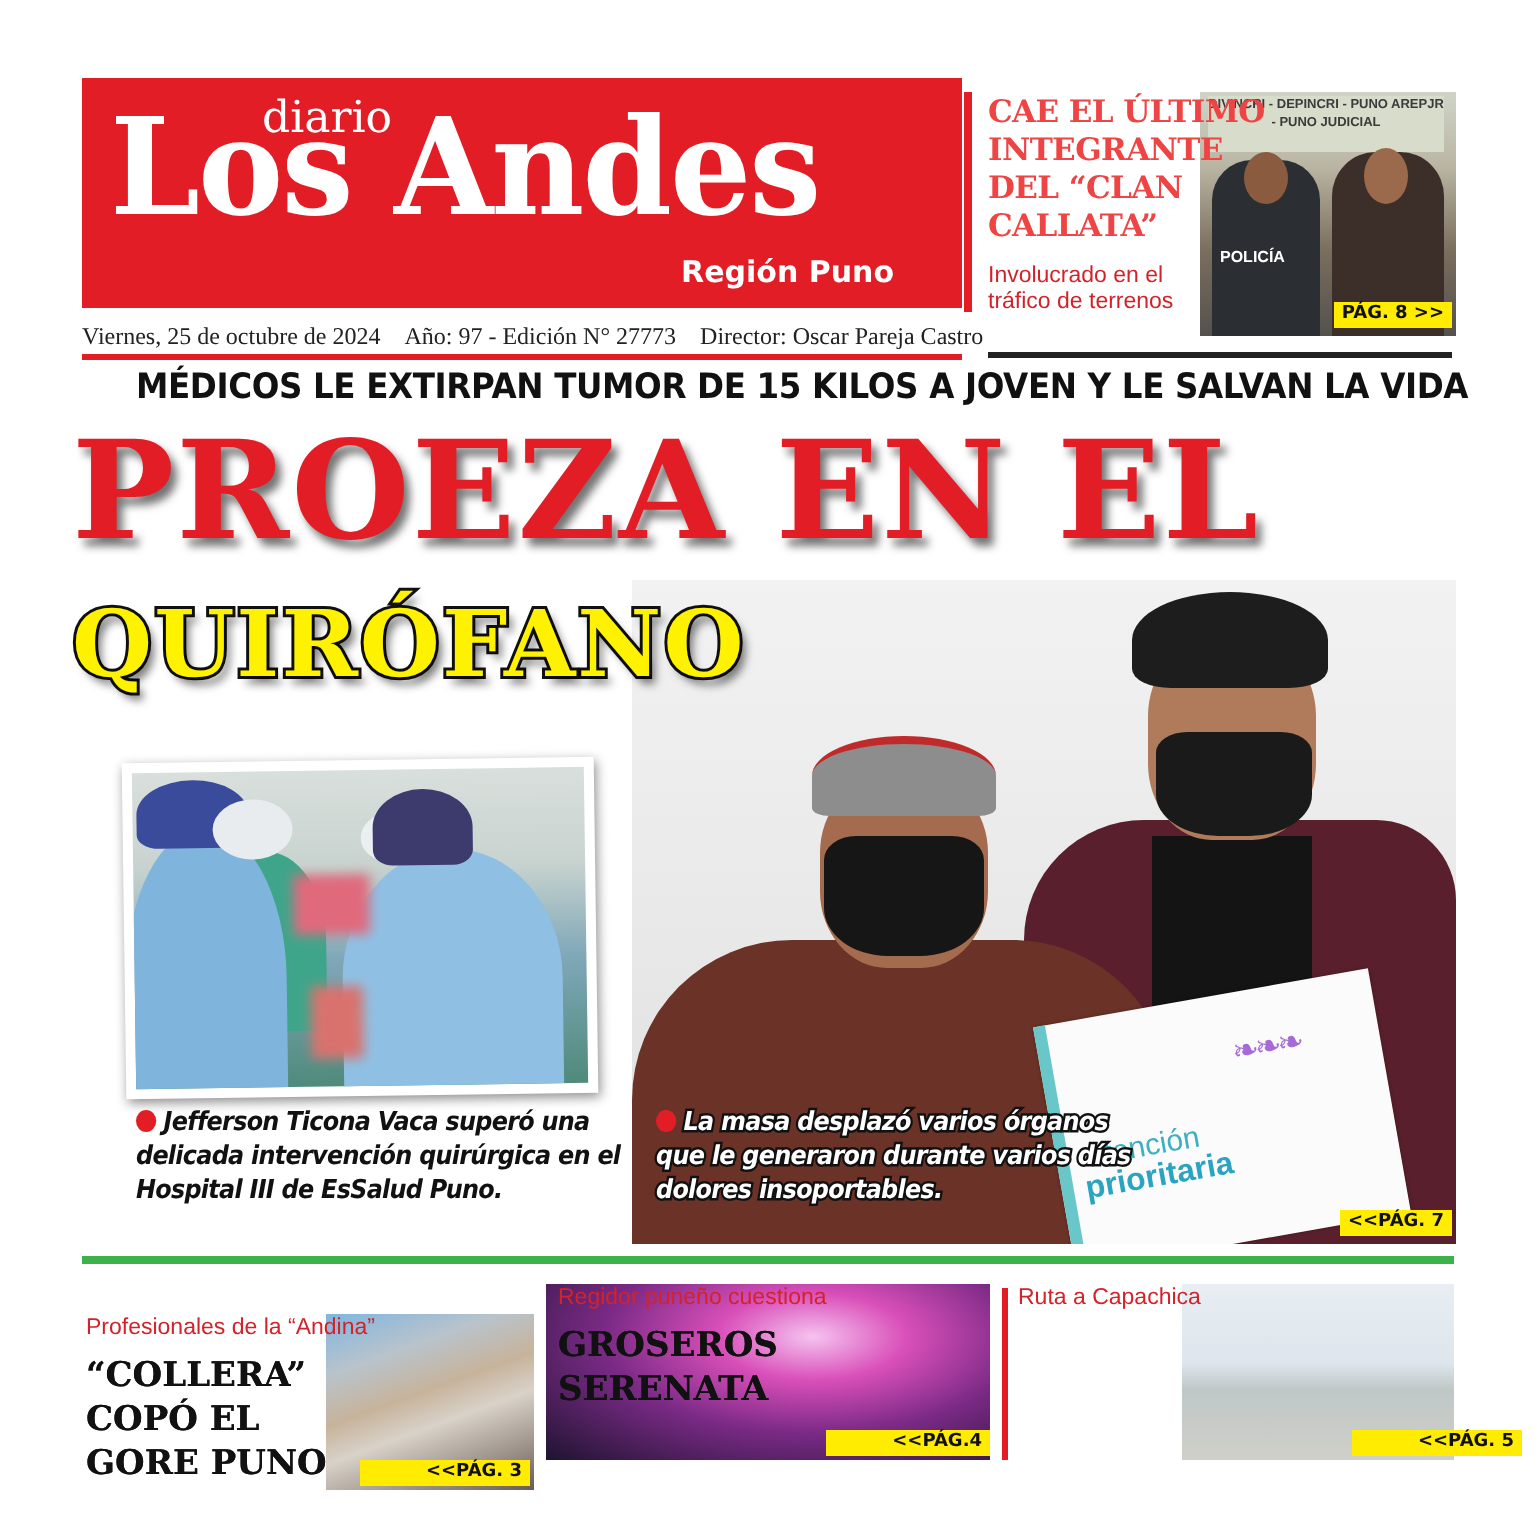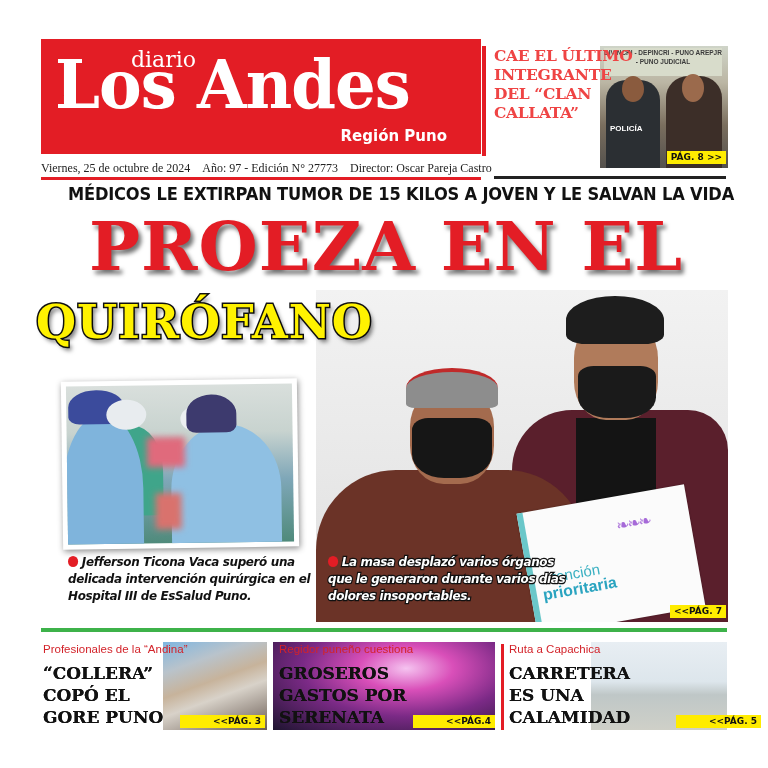--- a/index.html
+++ b/index.html
@@ -71,21 +71,21 @@
   }
   .teaser-photo .page-tag { right: 2px; bottom: 4px; }
 
   
   .kicker {
     position: absolute; left: 44px; top: 184px; width: 684px; text-align: center;
     font-family: "DejaVu Sans", sans-serif; font-weight: bold; font-size: 17.5px; color: #111;
     letter-spacing: -0.2px; white-space: nowrap; transform: scaleX(0.93); transform-origin: center;
   }
   .headline-1 {
-    position: absolute; left: 36px; top: 210px; width: 700px; text-align: center;
+    position: absolute; left: 36px; top: 210px; width: 700px; text-align: left;
     font-family: "DejaVu Serif", serif; font-weight: bold; font-size: 68px; line-height: 72px;
     color: #e31d25; letter-spacing: 1px; white-space: nowrap; z-index: 5;
     -webkit-text-stroke: 2px #ffffff; paint-order: stroke fill;
     text-shadow: 3px 4px 4px rgba(0,0,0,0.55);
     transform: scaleX(1.0);
   }
   .headline-2 {
     position: absolute; left: 36px; top: 282px; text-align: left;
     font-family: "DejaVu Serif", serif; font-weight: bold; font-size: 46px; line-height: 80px;
     color: #fff200; letter-spacing: 1px; white-space: nowrap; z-index: 5;
@@ -157,21 +157,21 @@
   .bstory .bkicker {
     position: absolute; top: 3px; font-size: 11.5px; color: #d3232a; white-space: nowrap; z-index: 2;
     font-family: "Liberation Sans", sans-serif;
   }
   .bstory .btitle {
     position: absolute; top: 22px; font-family: "DejaVu Serif", serif; font-weight: bold;
     font-size: 17px; line-height: 22px; color: #111; letter-spacing: 0px; z-index: 2; white-space: nowrap;
   }
   .bstory .page-tag { bottom: 4px; z-index: 3; padding-left: 33px; }
 
-  .b1 { left: 41px; width: 226px; }
+  .b1 { left: 41px; width: 226px; margin-top: 15px; }
   .b1 .bkicker { left: 2px; }
   .b1 .btitle { left: 2px; }
   .b1 .bphoto { left: 122px; width: 104px;
     background: linear-gradient(160deg, #7fb6e0 0%, #b9c3cb 25%, #c7b39b 45%, #d8d2c9 60%, #6a5c54 100%); }
   .b1 .page-tag { right: 2px; }
 
   .b2 { left: 271px; width: 226px; }
   .b2 .bkicker { left: 8px; }
   .b2 .btitle { left: 8px; }
   .b2 .bphoto { left: 2px; width: 222px;
@@ -213,20 +213,21 @@
     <div class="p1">
       <div class="face"></div>
       <span class="vest-label">POLICÍA</span>
     </div>
     <div class="p2">
       <div class="face"></div>
     </div>
     <span class="page-tag">PÁG. 8 &gt;&gt;</span>
   </div>
   <div class="teaser-title">CAE EL ÚLTIMO INTEGRANTE DEL “CLAN CALLATA”</div>
+  <div class="teaser-sub">Involucrado en el tráfico de terrenos</div>
 </div>
 
 <div class="kicker">MÉDICOS LE EXTIRPAN TUMOR DE 15 KILOS A JOVEN Y LE SALVAN LA VIDA</div>
 
 <div class="main-photo">
   <div class="mp-man-body"></div>
   <div class="mp-man-inner"></div>
   <div class="mp-man-face"></div>
   <div class="mp-man-hair"></div>
   <div class="mp-man-mask"></div>
@@ -278,29 +279,23 @@
   </div>
   <span class="page-tag">&lt;&lt;PÁG. 3</span>
 </div>
 
 <div class="bstory b2">
   <div class="bphoto"></div>
 
   <span class="bkicker">Regidor puneño cuestiona</span>
   <div class="btitle">
     <div>GROSEROS</div>
-    <div>GASTOS POR</div>
     <div>SERENATA</div>
   </div>
   <span class="page-tag">&lt;&lt;PÁG.4</span>
 </div>
 
 <div class="bstory b3">
   <div class="bbar"></div>
   <div class="bphoto"></div>
   <span class="bkicker">Ruta a Capachica</span>
-  <div class="btitle">
-    <div>CARRETERA</div>
-    <div>ES UNA</div>
-    <div>CALAMIDAD</div>
-  </div>
   <span class="page-tag">&lt;&lt;PÁG. 5</span>
 </div>
 
 </body></html>

